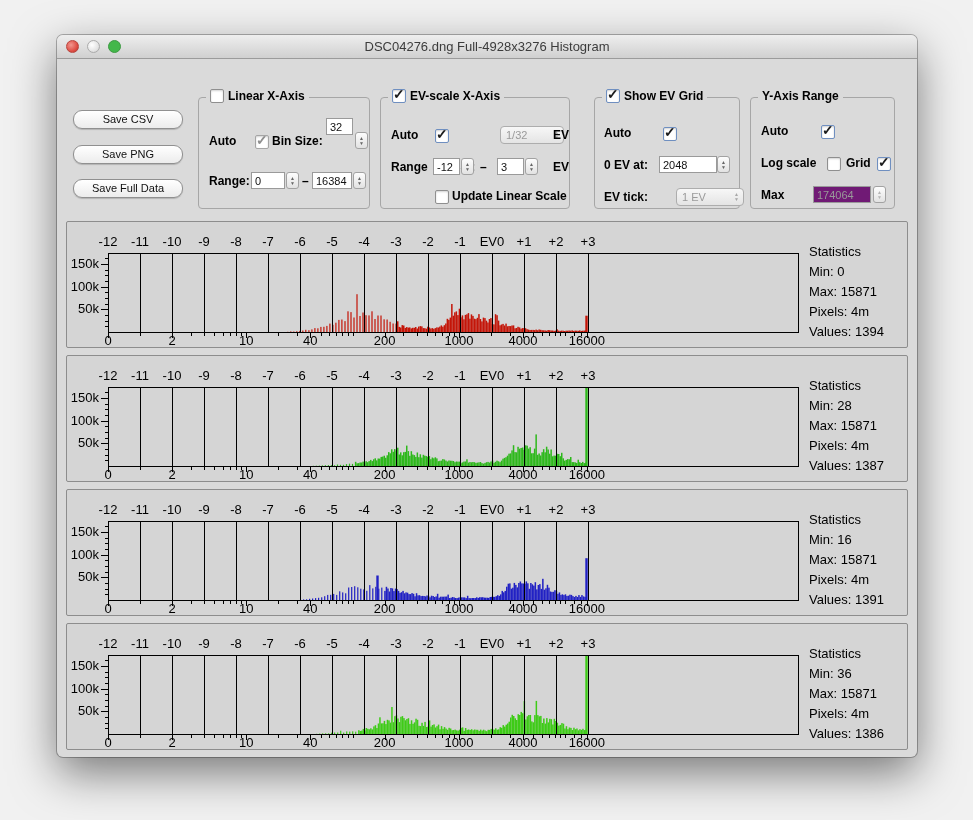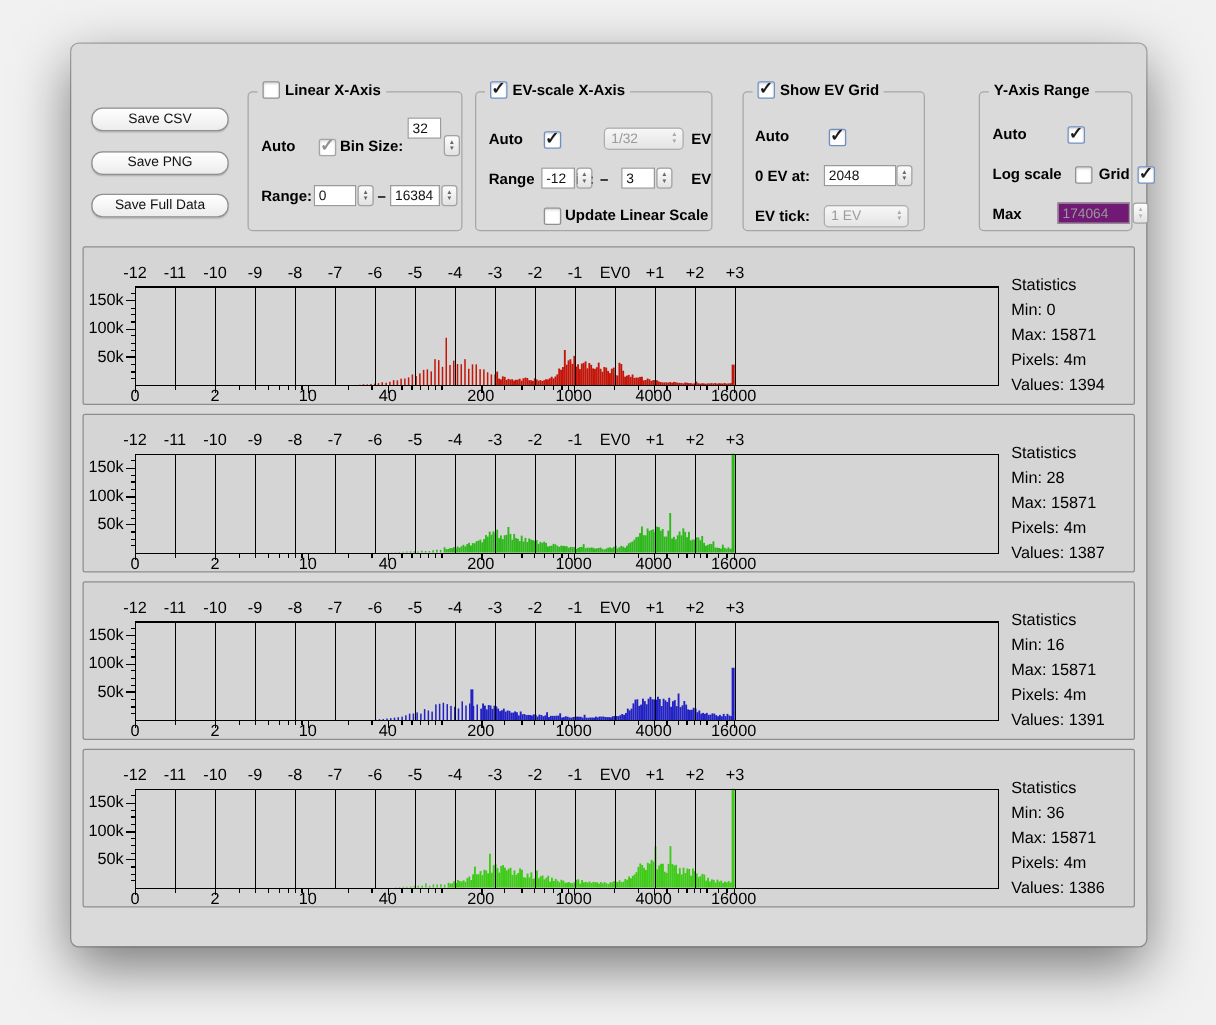--- a/index.html
+++ b/index.html
@@ -34,34 +34,42 @@
   .field{position:absolute;height:17px;background:#fff;border:1px solid #9a9a9a;font-size:11px;
          color:#111;padding:1px 3px;box-sizing:border-box;font-family:"Liberation Sans",sans-serif;}
   .field.disabled{color:#999;background:#701a75;}
   .stepper{position:absolute;width:13px;height:17px;border:1px solid #a2a2a2;border-radius:3px;
            background:linear-gradient(#fdfdfd,#e2e2e2);display:flex;flex-direction:column;
            align-items:center;justify-content:center;box-sizing:border-box;}
   .stepper span{font-size:5px;line-height:5px;color:#666;}
   .stepper.disabled span{color:#b5b5b5;}
   .dropdown{position:absolute;height:18px;border:1px solid #adadad;border-radius:4px;
             background:linear-gradient(#f7f7f7,#e4e4e4);font-size:11px;color:#9a9a9a;
-            padding:2px 5px;box-sizing:border-box;}
+            padding:2px 5px;box-sizing:border-box;margin-left:17px;}
   .dd-arrows{position:absolute;right:4px;top:3px;display:flex;flex-direction:column;align-items:center;}
   .dd-arrows span{font-size:5px;line-height:5px;color:#a8a8a8;}
   .panels{position:absolute;left:9px;top:162px;width:842px;}
   .panel{position:relative;width:842px;height:127px;margin-bottom:7px;background:#d5d5d5;
          border:1px solid #8d8d8d;border-radius:2px;box-sizing:border-box;}
   .panel svg{position:absolute;left:0;top:0;}
   .stats{position:absolute;left:742px;top:20px;width:98px;font-size:13px;color:#000;}
   .stats div{line-height:20px;white-space:nowrap;}
 </style>
 </head>
 <body>
 
 <div class="window">
+  <div class="titlebar">
+    <div class="lights">
+      <span class="light red"></span>
+      <span class="light mid"></span>
+      <span class="light grn"></span>
+    </div>
+    <div class="title">DSC04276.dng Full-4928x3276 Histogram</div>
+  </div>
 
   <div class="content">
 
     <div class="macbtn" style="left:16px;top:51px;">Save CSV</div>
     <div class="macbtn" style="left:16px;top:86px;">Save PNG</div>
     <div class="macbtn" style="left:16px;top:120px;">Save Full Data</div>
 
     <div class="group" style="left:141px;top:38px;width:172px;">
       <div class="gtitle">
         <span class="cb"></span>
@@ -138,21 +146,21 @@
       <span class="lbl" style="left:9px;top:92px;">EV tick:</span>
       <span class="dropdown" style="left:64px;top:90px;width:68px;">
         <span>1 EV</span>
         <span class="dd-arrows">
             <span>▲</span>
             <span>▼</span>
           </span>
       </span>
     </div>
 
-    <div class="group" style="left:693px;top:38px;width:123px;margin-left:33px;">
+    <div class="group" style="left:693px;top:38px;width:145px;">
       <div class="gtitle">
         <span>Y-Axis Range</span>
       </div>
       <span class="lbl" style="left:10px;top:26px;">Auto</span>
       <span class="cb abs checked" style="left:70px;top:27px;"></span>
       <span class="lbl" style="left:10px;top:58px;">Log scale</span>
       <span class="cb abs" style="left:76px;top:59px;"></span>
       <span class="lbl" style="left:95px;top:58px;text-align:right;">Grid</span>
       <span class="cb abs checked" style="left:126px;top:59px;"></span>
       <span class="lbl" style="left:10px;top:90px;">Max</span>

